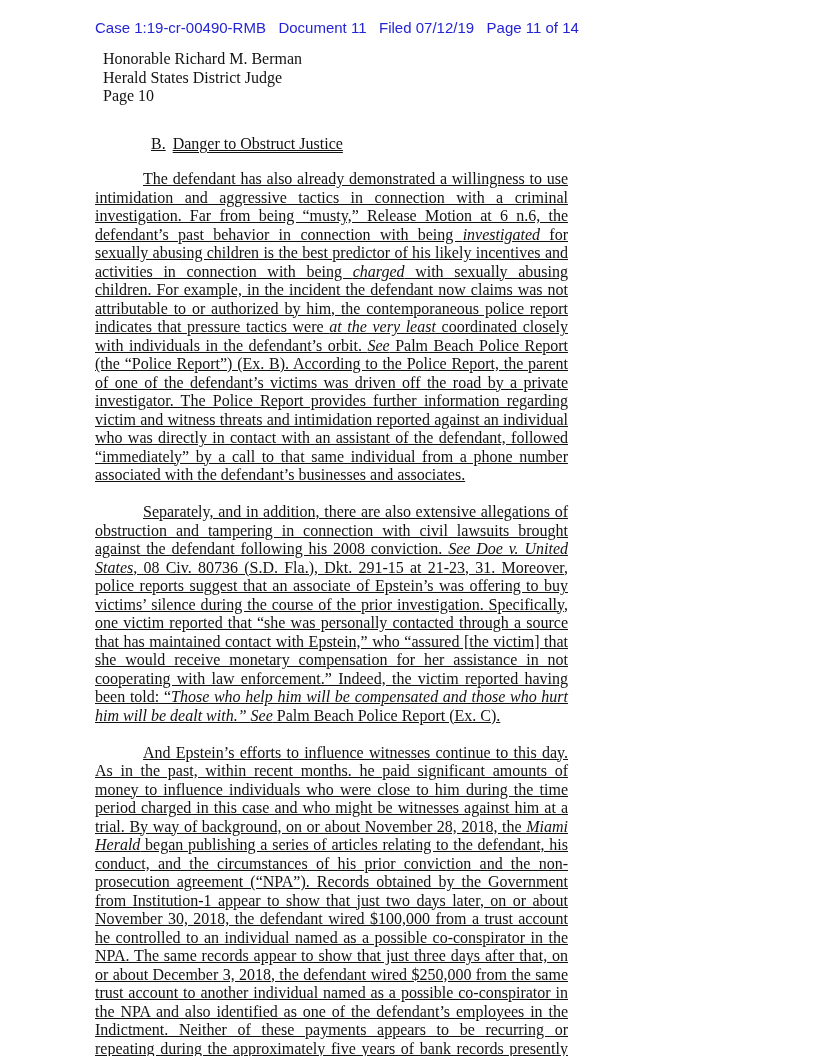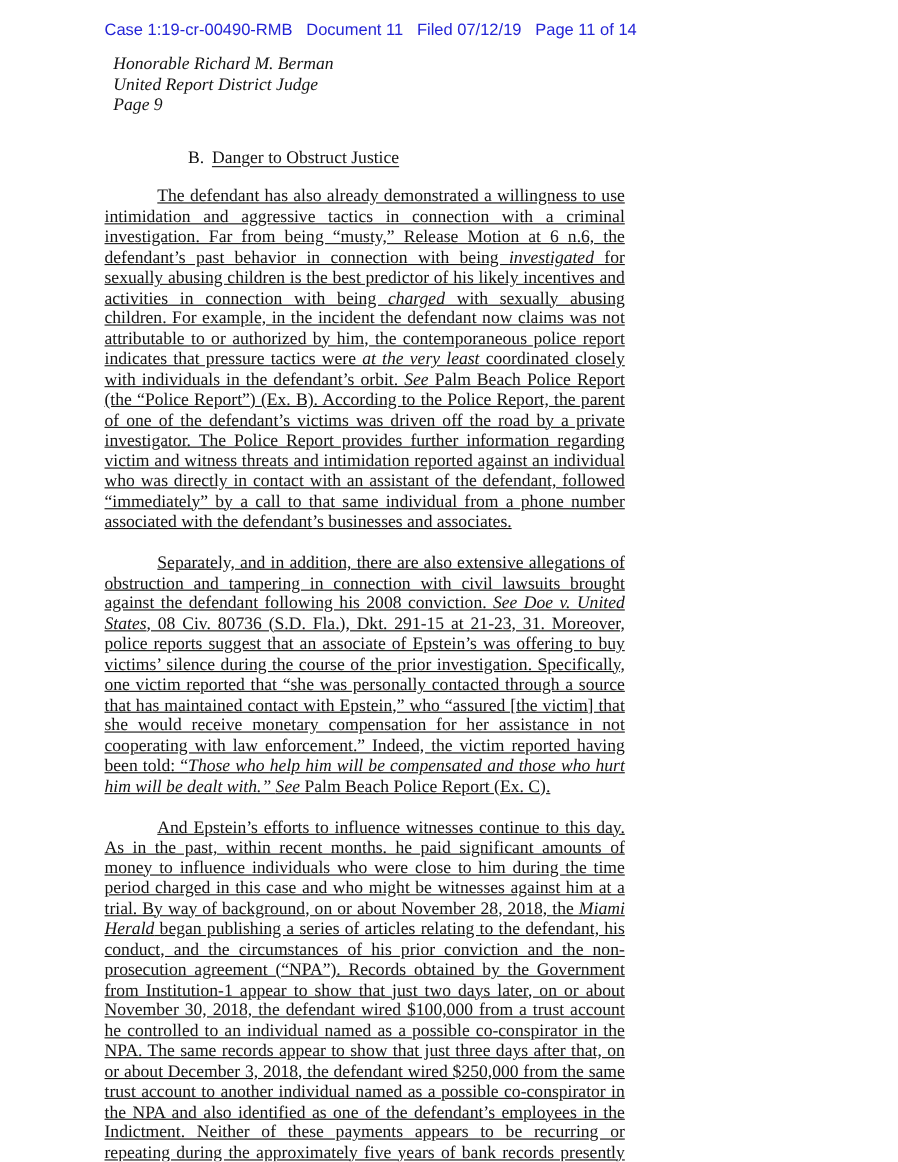--- a/index.html
+++ b/index.html
@@ -25,29 +25,29 @@
     text-align: center;
     font-family: "Liberation Sans", sans-serif;
     font-size: 15px;
     line-height: 17px;
     color: #2424d6;
     white-space: pre;
   }
   .address-block {
     margin-top: 14px;
     margin-left: 8px;
-    font-style: italic;
   }
   .address-block div {
     height: 18.5px;
   }
   .section-heading {
     margin-top: 29px;
-    margin-left: 76px;
+    margin-left: 56px;
     margin-bottom: 17px;
+    text-decoration: underline;
   }
   .section-heading .title {
     text-decoration: underline;
     text-underline-offset: 3px;
     margin-left: 7px;
   }
   .para {
     text-align: justify;
     text-indent: 48px;
     margin: 0 0 18.5px 0;
@@ -57,22 +57,22 @@
 </style>
 </head>
 <body>
 
 <div class="page">
 
   <div class="stamp" style="color: rgb(36, 36, 214);"><span>Case 1:19-cr-00490-RMB   Document 11   Filed 07/12/19   Page 11 of 14</span></div>
 
   <div class="address-block">
     <div>Honorable Richard M. Berman</div>
-    <div>United Report District Judge</div>
-    <div>Page 9</div>
+    <div>Herald States District Judge</div>
+    <div>Page 10</div>
   </div>
 
   <div class="section-heading"><span class="label">B.</span><span class="title">Danger to Obstruct Justice</span></div>
 
   <p class="para"><span>The defendant has also already demonstrated a willingness to use intimidation and aggressive tactics in connection with a criminal investigation.  Far from being “musty,” Release Motion at 6 n.6, the defendant’s past behavior in connection with being </span><span class="i">investigated</span><span> for sexually abusing children is the best predictor of his likely incentives and activities in connection with being </span><span class="i">charged</span><span> with sexually abusing children.  For example, in the incident the defendant now claims was not attributable to or authorized by him, the contemporaneous police report indicates that pressure tactics were </span><span class="i">at the very least</span><span> coordinated closely with individuals in the defendant’s orbit.  </span><span class="i">See</span><span> Palm Beach Police Report (the “Police Report”) (Ex. B).  According to the Police Report, the parent of one of the defendant’s victims was driven off the road by a private investigator.  The Police Report provides further information regarding victim and witness threats and intimidation reported against an individual who was directly in contact with an assistant of the defendant, followed “immediately” by a call to that same individual from a phone number associated with the defendant’s businesses and associates.</span></p>
 
   <p class="para"><span>Separately, and in addition, there are also extensive allegations of obstruction and tampering in connection with civil lawsuits brought against the defendant following his 2008 conviction.  </span><span class="i">See Doe v. United States</span><span>, 08 Civ. 80736 (S.D. Fla.), Dkt. 291-15 at 21-23, 31.  Moreover, police reports suggest that an associate of Epstein’s was offering to buy victims’ silence during the course of the prior investigation.  Specifically, one victim reported that “she was personally contacted through a source that has maintained contact with Epstein,” who “assured [the victim] that she would receive monetary compensation for her assistance in not cooperating with law enforcement.”  Indeed, the victim reported having been told: “</span><span class="i">Those who help him will be compensated and those who hurt him will be dealt with.”  </span><span class="i">See</span><span> Palm Beach Police Report (Ex. C).</span></p>
 
   <p class="para"><span>And Epstein’s efforts to influence witnesses continue to this day.  As in the past, within recent months. he paid significant amounts of money to influence individuals who were close to him during the time period charged in this case and who might be witnesses against him at a trial.  By way of background, on or about November 28, 2018, the </span><span class="i">Miami Herald</span><span> began publishing a series of articles relating to the defendant, his conduct, and the circumstances of his prior conviction and the non-prosecution agreement (“NPA”).  Records obtained by the Government from Institution-1 appear to show that just two days later, on or about November 30, 2018, the defendant wired $100,000 from a trust account he controlled to an individual named as a possible co-conspirator in the NPA.  The same records appear to show that just three days after that, on or about December 3, 2018, the defendant wired $250,000 from the same trust account to another individual named as a possible co-conspirator in the NPA and also identified as one of the defendant’s employees in the Indictment.  Neither of these payments appears to be recurring or repeating during the approximately five years of bank records presently available to the Government.  This course of action, and in particular its timing, suggests the defendant was attempting to further influence co-conspirators who might provide information against him in light of the recently re-emerging allegations</span></p>
 

